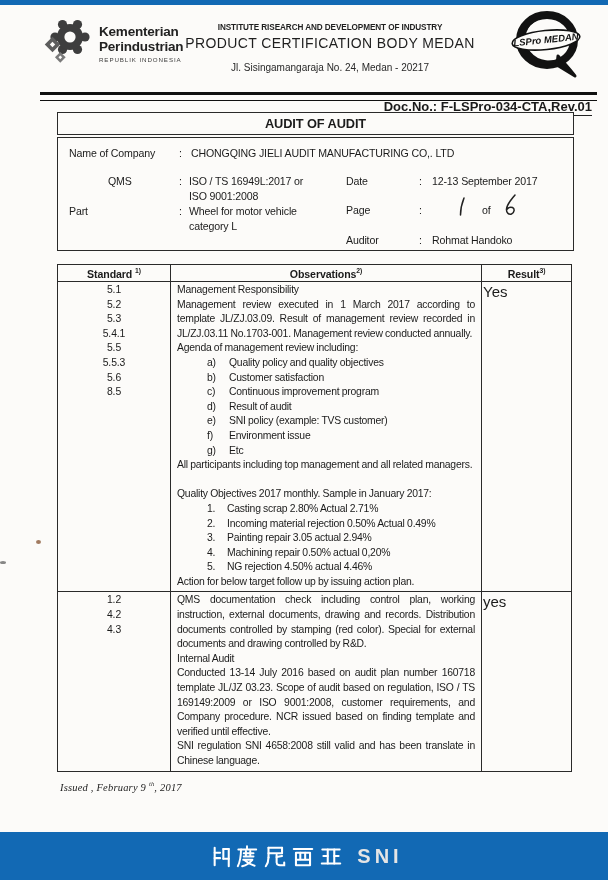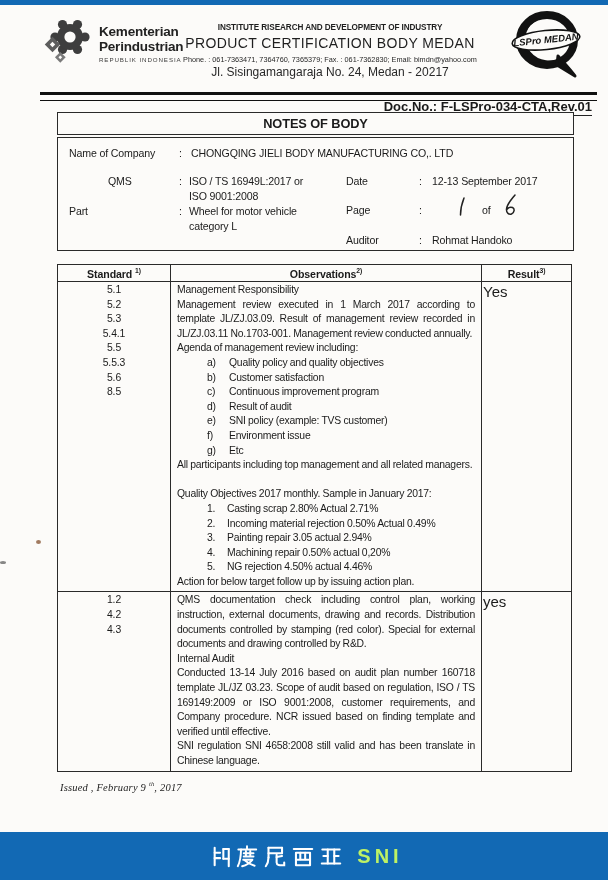--- a/index.html
+++ b/index.html
@@ -17,21 +17,21 @@
   .ministry-text{margin-left:5px;margin-top:6px;line-height:1;}
   .ministry-text .l1,.ministry-text .l2{font-weight:bold;font-size:13.5px;letter-spacing:-0.2px;color:#222;}
   .ministry-text .l2{margin-top:2px;}
   .ministry-text .l3{font-size:6.2px;letter-spacing:0.9px;color:#3c3c3c;margin-top:3px;}
   
   .head-center{left:160px;top:23px;width:340px;text-align:center;color:#1f1f1f;}
   .head-center .i1{font-weight:bold;font-size:8.2px;letter-spacing:-0.1px;}
   .head-center .i2{font-weight:bold;font-size:8.6px;letter-spacing:-0.1px;margin-top:2px;}
   .head-center .body-name{font-size:14px;letter-spacing:0.4px;margin-top:3px;}
   .head-center .contact{font-size:7.3px;margin-top:4px;color:#282828;}
-  .head-center .address{font-size:12px;margin-top:1px;color:#282828;}
+  .head-center .address{font-size:10px;margin-top:11px;color:#282828;}
   
   .lspro{left:499px;top:10px;}
   
   .head-rule{left:40px;top:92px;width:557px;height:5px;border-top:3px solid #101010;border-bottom:1px solid #101010;}
   
   .doc-no{left:380px;top:99px;width:212px;text-align:right;font-weight:bold;font-size:13px;
     border-bottom:1.5px solid #222;padding-bottom:1px;color:#1a1a1a;}
   
   .title-box{left:57px;top:112px;width:515px;height:21px;border:1.3px solid #2a2a2a;
     text-align:center;font-weight:bold;font-size:12.8px;line-height:21px;letter-spacing:-0.1px;background:#fcfbf9;}
@@ -51,21 +51,21 @@
   .jst{text-align:justify;}
   .obs-li{display:flex;padding-left:30px;}
   .obs-li .m{flex:none;width:22px;}
   .obs-li.num .m{width:20px;}
   .blank-line{height:14.6px;}
   
   .issued{left:60px;top:780px;font-family:"Liberation Serif",serif;font-style:italic;font-size:10.5px;color:#222;letter-spacing:0.2px;}
   .issued sup{font-size:6.5px;}
   
   .banner{left:0;bottom:0;width:608px;height:48px;background:#1269b4;display:flex;align-items:center;justify-content:center;}
-  .banner .sni{color:#bef264;font-weight:bold;font-size:20px;letter-spacing:4px;margin-left:12px;font-family:"Liberation Sans",sans-serif;}
+  .banner .sni{color:#e5e5e5;font-weight:bold;font-size:20px;letter-spacing:4px;margin-left:12px;font-family:"Liberation Sans",sans-serif;}
   .cjk{display:block;margin:0 1px;}
   .sr-only{position:absolute;width:1px;height:1px;overflow:hidden;clip:rect(0 0 0 0);white-space:nowrap;}
   
   .speck1{left:36px;top:540px;width:5px;height:4px;background:#8a5a3a;border-radius:50%;opacity:.8;}
   .speck2{left:0px;top:561px;width:6px;height:3px;background:#555;border-radius:50%;opacity:.7;}
 </style>
 </head>
 <body>
 
 <div class="abs top-strip"></div>
@@ -94,45 +94,44 @@
   <span class="ministry-text">
     <div class="l1">Kementerian</div>
     <div class="l2">Perindustrian</div>
     <div class="l3">REPUBLIK INDONESIA</div>
   </span>
 </div>
 
 <div class="abs head-center">
   <div class="i1">INSTITUTE RISEARCH AND DEVELOPMENT OF INDUSTRY</div>
   <div class="body-name">PRODUCT CERTIFICATION BODY MEDAN</div>
-  <div class="contact">Phone. : 061-7363471, 7364760, 7365379; Fax. : 061-7362830; Email: bimdn@yahoo.com</div>
   <div class="address">Jl. Sisingamangaraja No. 24, Medan - 20217</div>
 </div>
 
 <div class="abs lspro">
   <svg width="98" height="72" viewBox="0 0 98 72">
     <g fill="none" stroke="#121212" stroke-linecap="round">
       <ellipse cx="48" cy="30" rx="27" ry="25" stroke-width="8"></ellipse>
       <ellipse cx="50" cy="29" rx="25" ry="23" stroke-width="3" transform="rotate(8 50 29)"></ellipse>
     </g>
     <path d="M59 46 C64 52 70 58 76 66 L58 55 Z" fill="#121212" stroke="#121212" stroke-width="3" stroke-linejoin="round"></path>
     <ellipse cx="47" cy="30" rx="34" ry="9.5" fill="#fcfbf9" stroke="#121212" stroke-width="1.6" transform="rotate(-6 47 30)"></ellipse>
     <text x="47" y="33" text-anchor="middle" transform="rotate(-6 47 30)" font-family="Liberation Sans, sans-serif" font-size="9.5" font-weight="bold" font-style="italic" fill="#121212">LSPro MEDAN</text>
   </svg>
 </div>
 
 <div class="abs head-rule"></div>
 <div class="abs doc-no">Doc.No.: F-LSPro-034-CTA,Rev.01</div>
 
-<div class="abs title-box">NOTES OF BODY</div>
+<div class="abs title-box">AUDIT OF AUDIT</div>
 
 <div class="abs info-box">
   <span class="f" style="left:11px;top:9px;">Name of Company</span>
   <span class="f" style="left:121px;top:9px;">:</span>
-  <span class="f" style="left:133px;top:9px;">CHONGQING JIELI BODY MANUFACTURING CO,. LTD</span>
+  <span class="f" style="left:133px;top:9px;">CHONGQING JIELI AUDIT MANUFACTURING CO,. LTD</span>
 
   <span class="f" style="left:11px;top:37px;margin-left:39px;">QMS</span>
   <span class="f" style="left:121px;top:37px;">:</span>
   <span class="f" style="left:131px;top:37px;">ISO / TS 16949L:2017 or</span>
   <span class="f" style="left:131px;top:52px;">ISO  9001:2008</span>
 
   <span class="f" style="left:11px;top:67px;">Part</span>
   <span class="f" style="left:121px;top:67px;">:</span>
   <span class="f" style="left:131px;top:67px;">Wheel for motor vehicle</span>
   <span class="f" style="left:131px;top:82px;">category L</span>

